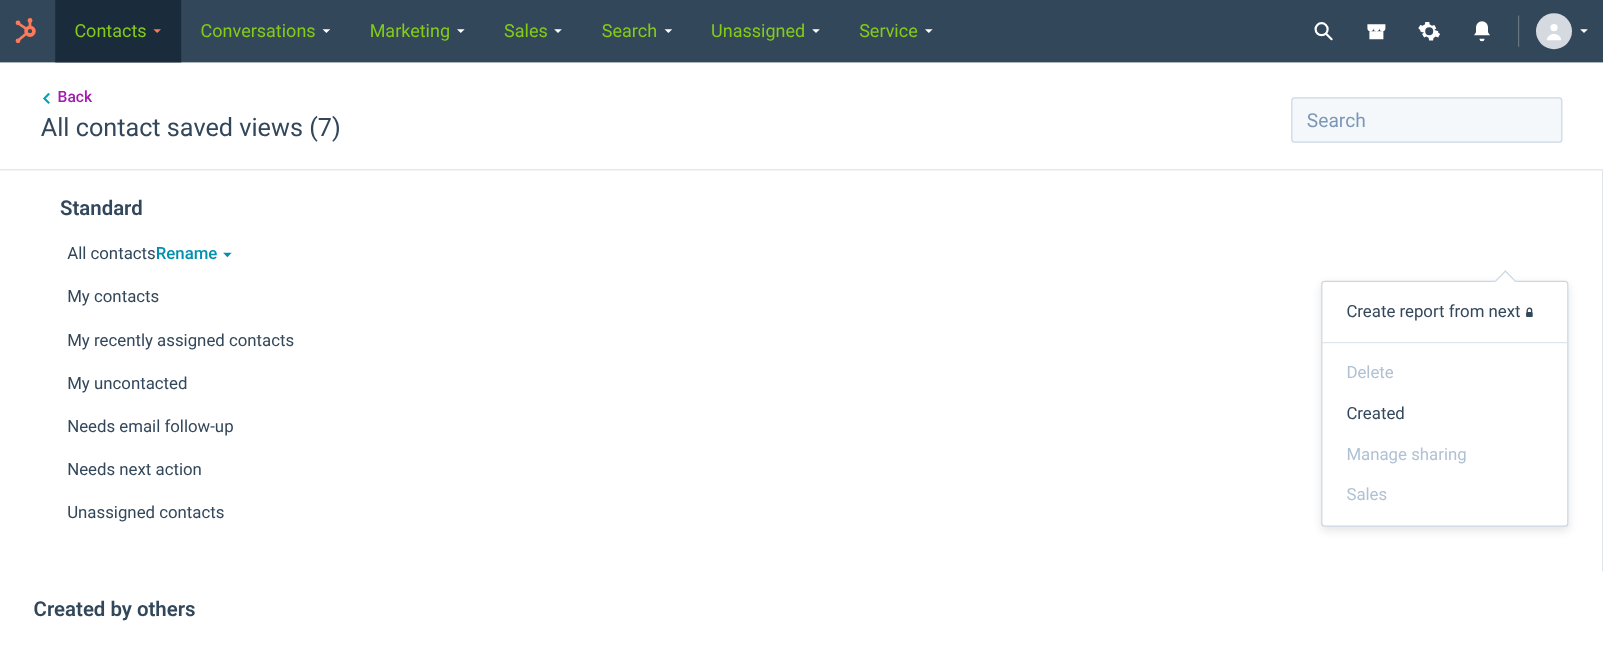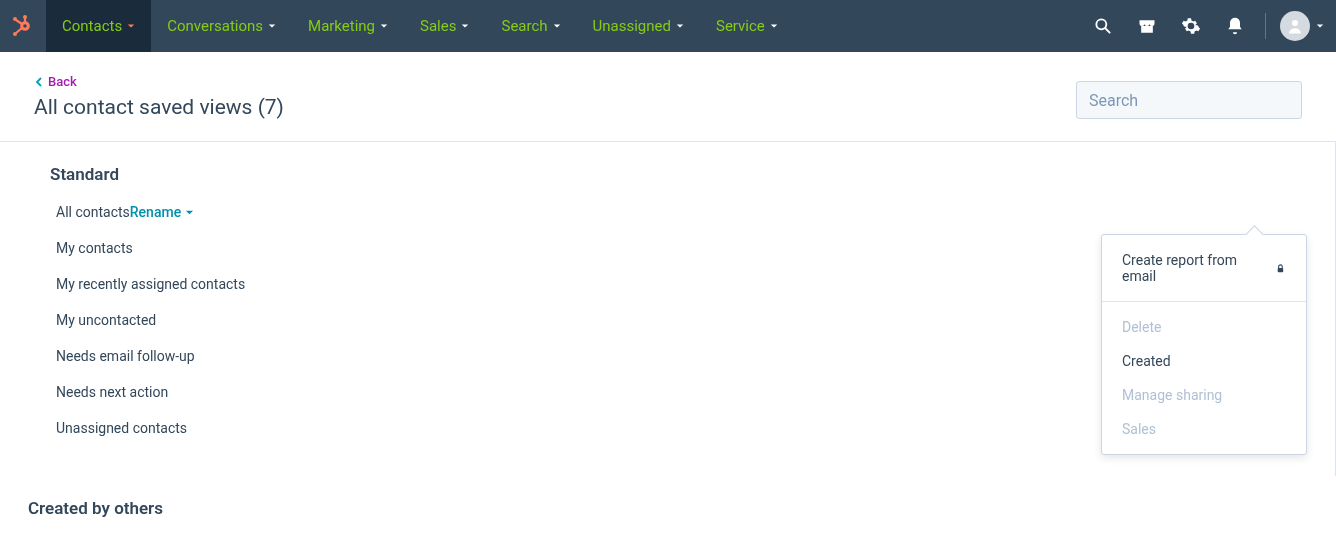--- a/index.html
+++ b/index.html
@@ -175,21 +175,21 @@
         <span class="options">
           <span>Rename</span>
           <svg viewBox="0 0 10 10">
               <path d="M1 3 L5 7 L9 3 Z"></path>
             </svg>
         </span>
 
         <div class="dropdown">
           <div class="dd-section">
             <div class="dd-item">
-              <span>Create report from email</span>
+              <span>Create report from next</span>
               <svg viewBox="0 0 24 24">
                   <rect x="6" y="11" width="12" height="9" rx="1.5"></rect>
                   <path d="M8 11 V8 a4 4 0 0 1 8 0 v3" fill="none" stroke="#33475b" stroke-width="2.4"></path>
                 </svg>
             </div>
           </div>
           <div class="dd-divider"></div>
           <div class="dd-section">
             <div class="dd-item disabled">
                 <span>Delete</span>

